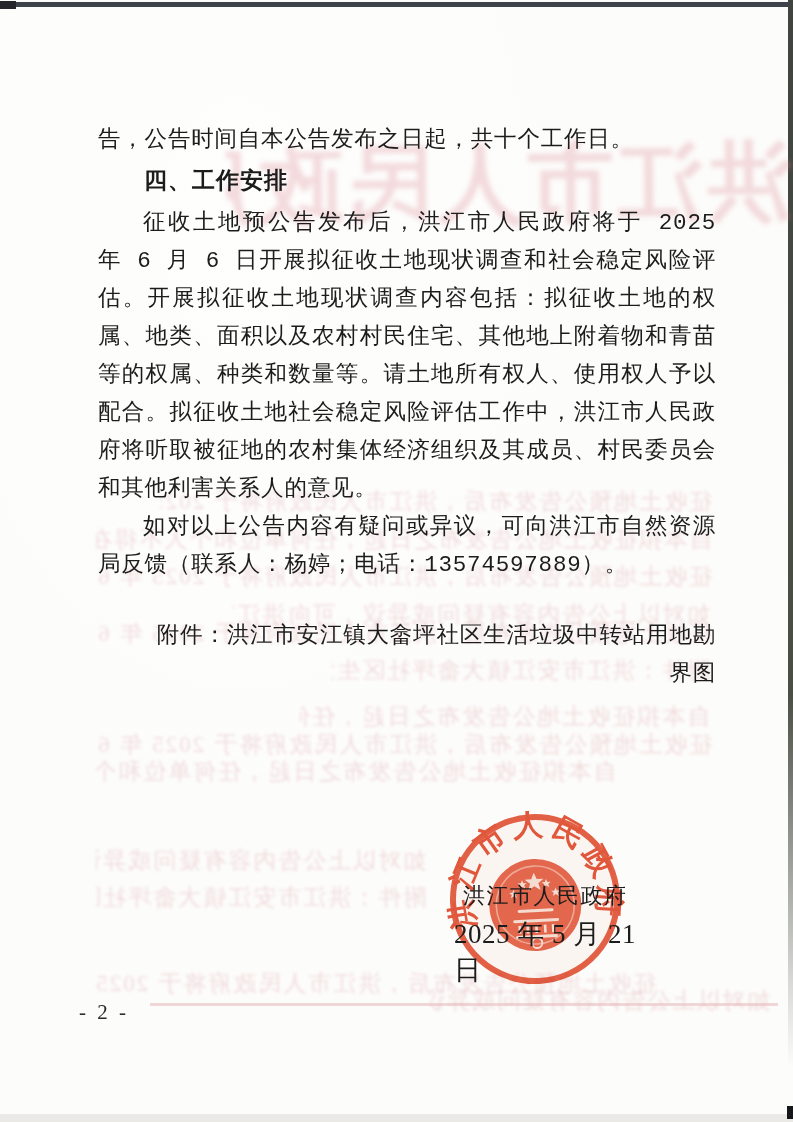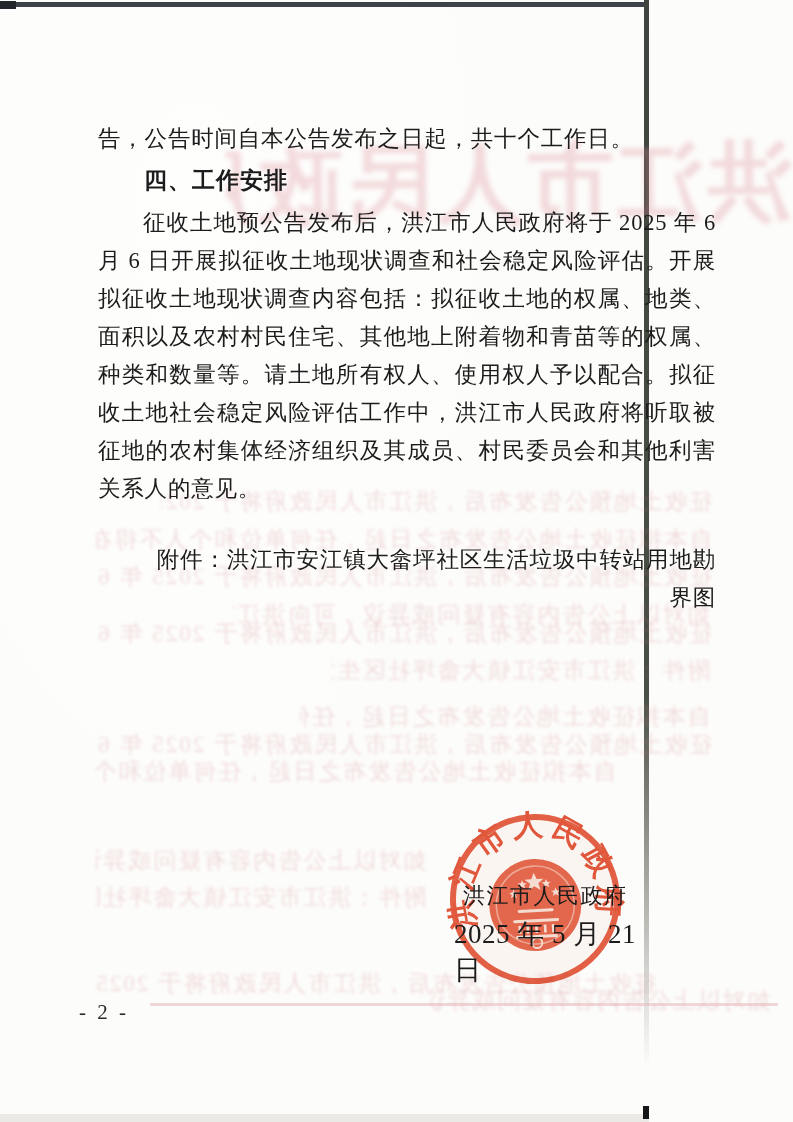--- a/index.html
+++ b/index.html
@@ -3,21 +3,21 @@
 <meta charset="utf-8">
 <style>
   html,body{margin:0;padding:0;}
   body{
     width:793px;height:1122px;
     font-family:"Liberation Serif","DejaVu Serif",serif;
     background:#fcfcfa;
     overflow:hidden;
   }
   .page{
-    position:relative;width:649px;height:1122px;
+    position:relative;width:793px;height:1122px;
     background:
       radial-gradient(ellipse at 30% 20%, rgba(255,255,255,.6), rgba(0,0,0,0) 60%),
       #fcfcfa;
   }
   
   .edge{position:absolute;pointer-events:none;}
   .edge-top{top:2px;left:0;right:0;height:5px;background:#3d4349;}
   .edge-top-left{top:1px;left:0;width:16px;height:8px;background:#23272b;}
   .edge-right{top:0;right:0;width:5px;height:1068px;
     background:linear-gradient(#3f443e 0%, #4a4f46 65%, rgba(110,112,100,.25) 92%, rgba(110,112,100,0) 100%);}
@@ -42,21 +42,21 @@
   }
 
   
   .doc{
     position:absolute;left:98px;top:120px;width:618px;
     font-size:22.5px;line-height:38px;letter-spacing:.8px;
     color:#1c1c1c;text-align:justify;
   }
   .doc p{margin:0;}
   .cont{text-indent:0;}
-  .para{text-indent:2em;}
+  .para{text-indent:2em;font-family:Liberation Mono, monospace;}
   .hd{
     margin:5px 0 3px 0;font-size:23px;line-height:38px;
     font-family:Liberation Mono, monospace;
     font-weight:bold;text-indent:2em;letter-spacing:1px;text-align:left;
   }
   .attachment{margin-top:33px !important;text-indent:2em;text-align:right;}
 
   
   .sig-issuer{
     position:absolute;left:463px;top:881px;width:170px;
@@ -108,20 +108,21 @@
   <div class="ghost" style="top:845px;left:96px;width:330px">如对以上公告内容有疑问或异议，可向洪江市自然资源局反馈（联系人：杨婷；电话：13574597889）。</div>
   <div class="ghost" style="top:882px;left:96px;width:330px">附件：洪江市安江镇大畲坪社区生活垃圾中转站用地勘界图</div>
   <div class="ghost" style="top:968px;left:96px;width:560px">征收土地预公告发布后，洪江市人民政府将于 2025 年 6 月 6 日开展拟征收土地现状调查和社会稳定风险评估。开展拟征收土地现状调查内容包括：拟征收土地的权属、地类、面积以及农村村民住宅、其他地上附着物和青苗等的权属、种类和数量等。请土地所有权人、使用权人予以配合。拟征收土地社会稳定风险评估工作中，洪江市人民政府将听取被征地的农村集体经济组织及其成员、村民委员会和其他利害关系人的意见。</div>
   <div class="ghost" style="top:985px;left:430px;width:340px">如对以上公告内容有疑问或异议，可向洪江市自然资源局反馈（联系人：杨婷；电话：13574597889）。</div>
   <div class="ghost-rule"></div>
 
   <main class="doc">
     <p class="cont">告，公告时间自本公告发布之日起，共十个工作日。</p>
     <h2 class="hd">四、工作安排</h2>
     <p class="para">征收土地预公告发布后，洪江市人民政府将于 2025 年 6 月 6 日开展拟征收土地现状调查和社会稳定风险评估。开展拟征收土地现状调查内容包括：拟征收土地的权属、地类、面积以及农村村民住宅、其他地上附着物和青苗等的权属、种类和数量等。请土地所有权人、使用权人予以配合。拟征收土地社会稳定风险评估工作中，洪江市人民政府将听取被征地的农村集体经济组织及其成员、村民委员会和其他利害关系人的意见。</p>
+    <p class="para">如对以上公告内容有疑问或异议，可向洪江市自然资源局反馈（联系人：杨婷；电话：13574597889）。</p>
     <p class="para attachment">附件：洪江市安江镇大畲坪社区生活垃圾中转站用地勘界图</p>
   </main>
 
   <div class="sig-issuer">洪江市人民政府</div>
   <div class="sig-date">2025 年 5 月 21 日</div>
 
   <svg class="seal" width="180" height="186" viewBox="0 0 180 186" aria-hidden="true">
     <g>
       <circle cx="89" cy="93" r="82" fill="none" stroke="#e14a2b" stroke-width="6" opacity=".95"></circle>
       <circle cx="89" cy="93" r="82" fill="#e14a2b" opacity=".04"></circle>

